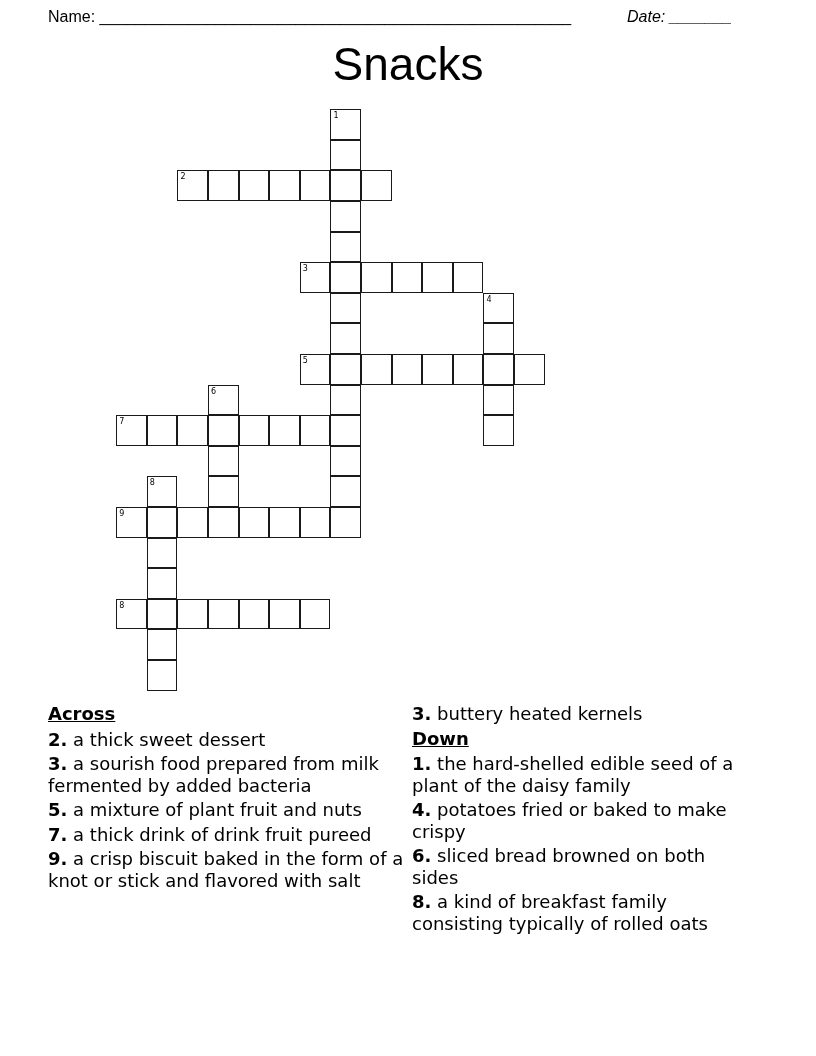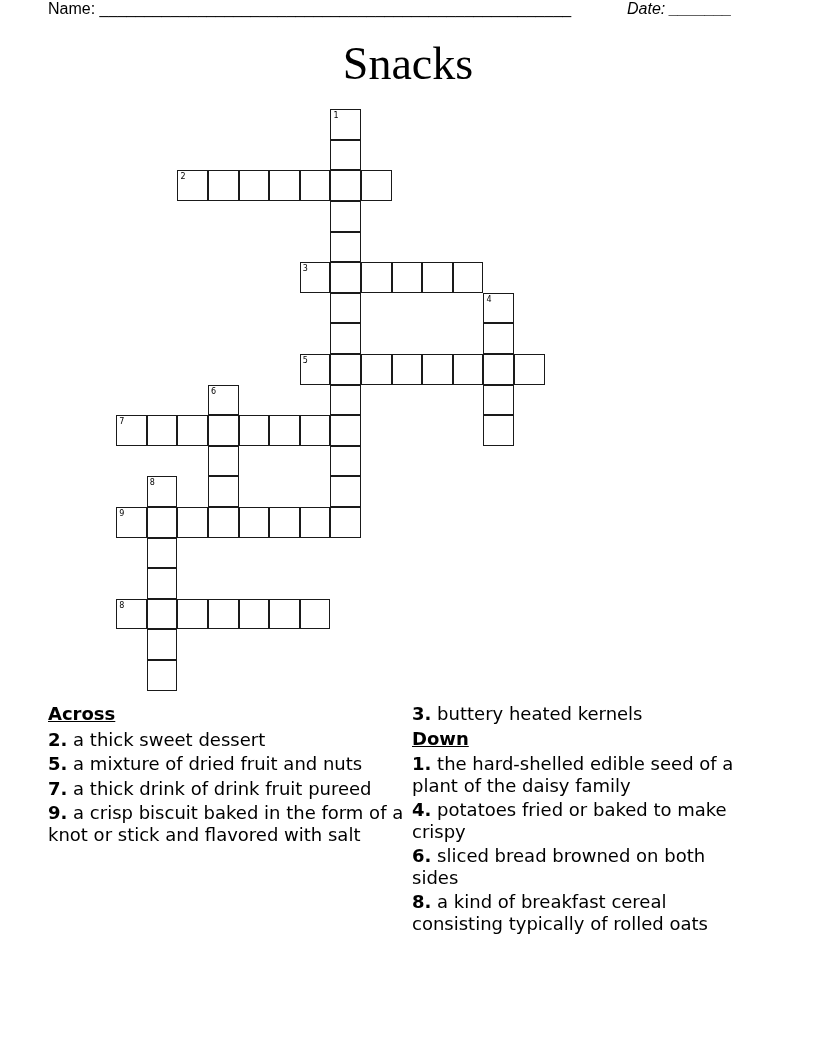--- a/index.html
+++ b/index.html
@@ -1,19 +1,19 @@
 <!DOCTYPE html>
 <html><head>
 <meta charset="utf-8">
 <style>
   html, body { margin:0; padding:0; background:#ffffff; }
   body { width:816px; height:1056px; position:relative; overflow:hidden; color:#000; }
-  .hdr { position:absolute; top:0; font-family:"Liberation Sans", sans-serif; font-size:16px; line-height:18px;text-align:right; }
+  .hdr { position:absolute; top:8px; font-family:"Liberation Sans", sans-serif; font-size:16px; line-height:18px;text-align:right; }
   .title { position:absolute; top:34px; left:0; width:816px; text-align:center;
-           font-family:Liberation Serif, serif; font-size:46px; line-height:60px; letter-spacing:0px; }
+           font-family:Liberation Sans, sans-serif; font-size:46px; line-height:60px; letter-spacing:0px; }
   .grid { position:absolute; left:0; top:0; width:816px; height:700px; }
   .cell { position:absolute; width:30.6px; height:30.6px; box-sizing:border-box;
           border:1.5px solid #1a1a1a; background:#fff; margin-left:-0.75px; margin-top:-0.75px; }
   .cell .num { position:absolute; top:1px; left:2px; font-family:"DejaVu Sans", sans-serif; font-size:8px; line-height:9px; }
   .clues { position:absolute; font-family:"DejaVu Sans", sans-serif; font-size:18px; line-height:21.5px; }
   .col-left { left:48px; top:703px; width:360px; }
   .col-right { left:412px; top:703px; width:345px; }
   .sec { font-weight:bold; text-decoration:underline; margin-bottom:4px; display:block; }
   .clue { margin-bottom:3px; }
   .clue b { font-weight:bold; }
@@ -116,25 +116,26 @@
     <div class="cell" style="left: 178.2px; top: 599.6px;"></div>
     <div class="cell" style="left: 208.8px; top: 599.6px;"></div>
     <div class="cell" style="left: 239.4px; top: 599.6px;"></div>
     <div class="cell" style="left: 270px; top: 599.6px;"></div>
     <div class="cell" style="left: 300.6px; top: 599.6px;"></div>
   </div>
 
 <div class="clues col-left">
   <span class="sec">Across</span>
   <div class="clue"><b>2.</b> <span>a thick sweet dessert</span></div>
-  <div class="clue"><b>5.</b> <span>a mixture of dried fruit and nuts</span></div>
+  <div class="clue"><b>3.</b> <span>a sourish food prepared from milk fermented by added bacteria</span></div>
+  <div class="clue"><b>5.</b> <span>a mixture of plant fruit and nuts</span></div>
   <div class="clue"><b>7.</b> <span>a thick drink of drink fruit pureed</span></div>
   <div class="clue"><b>9.</b> <span>a crisp biscuit baked in the form of a knot or stick and flavored with salt</span></div>
 </div>
 
 <div class="clues col-right">
   <div class="clue"><b>3.</b> <span>buttery heated kernels</span></div>
   <span class="sec">Down</span>
   <div class="clue"><b>1.</b> <span>the hard-shelled edible seed of a plant of the daisy family</span></div>
   <div class="clue"><b>4.</b> <span>potatoes fried or baked to make crispy</span></div>
   <div class="clue"><b>6.</b> <span>sliced bread browned on both sides</span></div>
-  <div class="clue"><b>8.</b> <span>a kind of breakfast cereal consisting typically of rolled oats</span></div>
+  <div class="clue"><b>8.</b> <span>a kind of breakfast family consisting typically of rolled oats</span></div>
 </div>
 
 </body></html>

